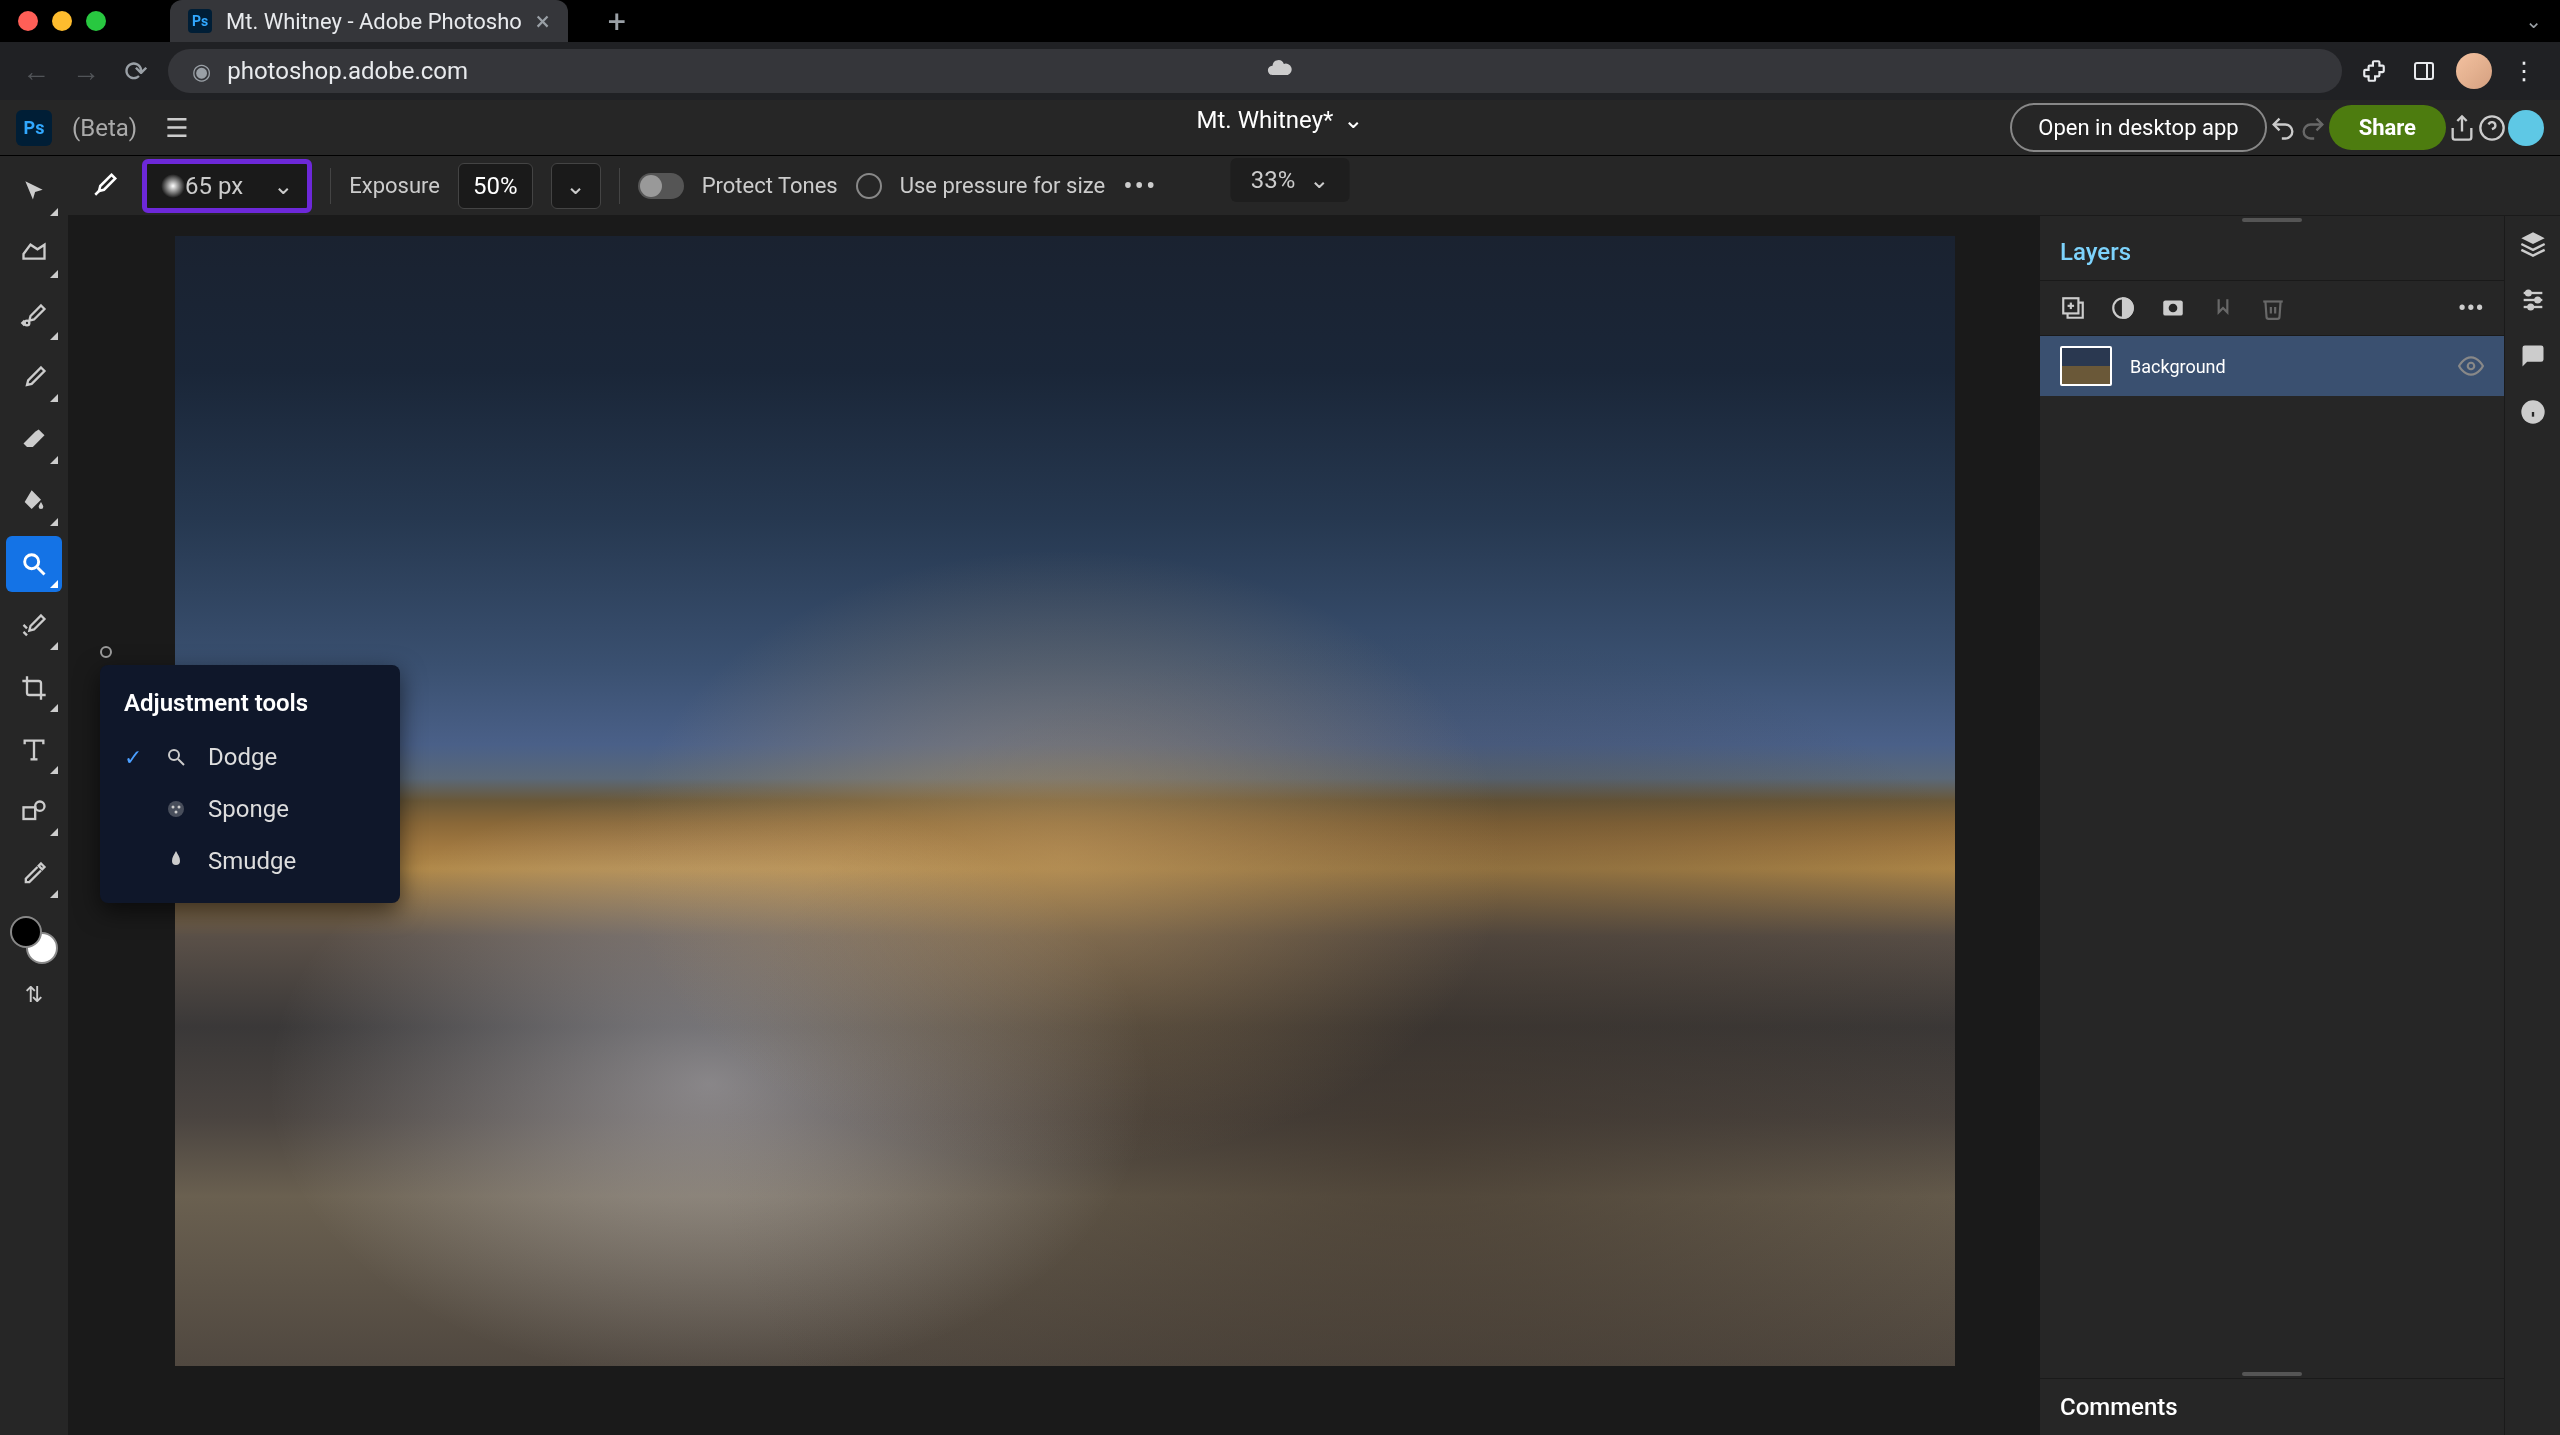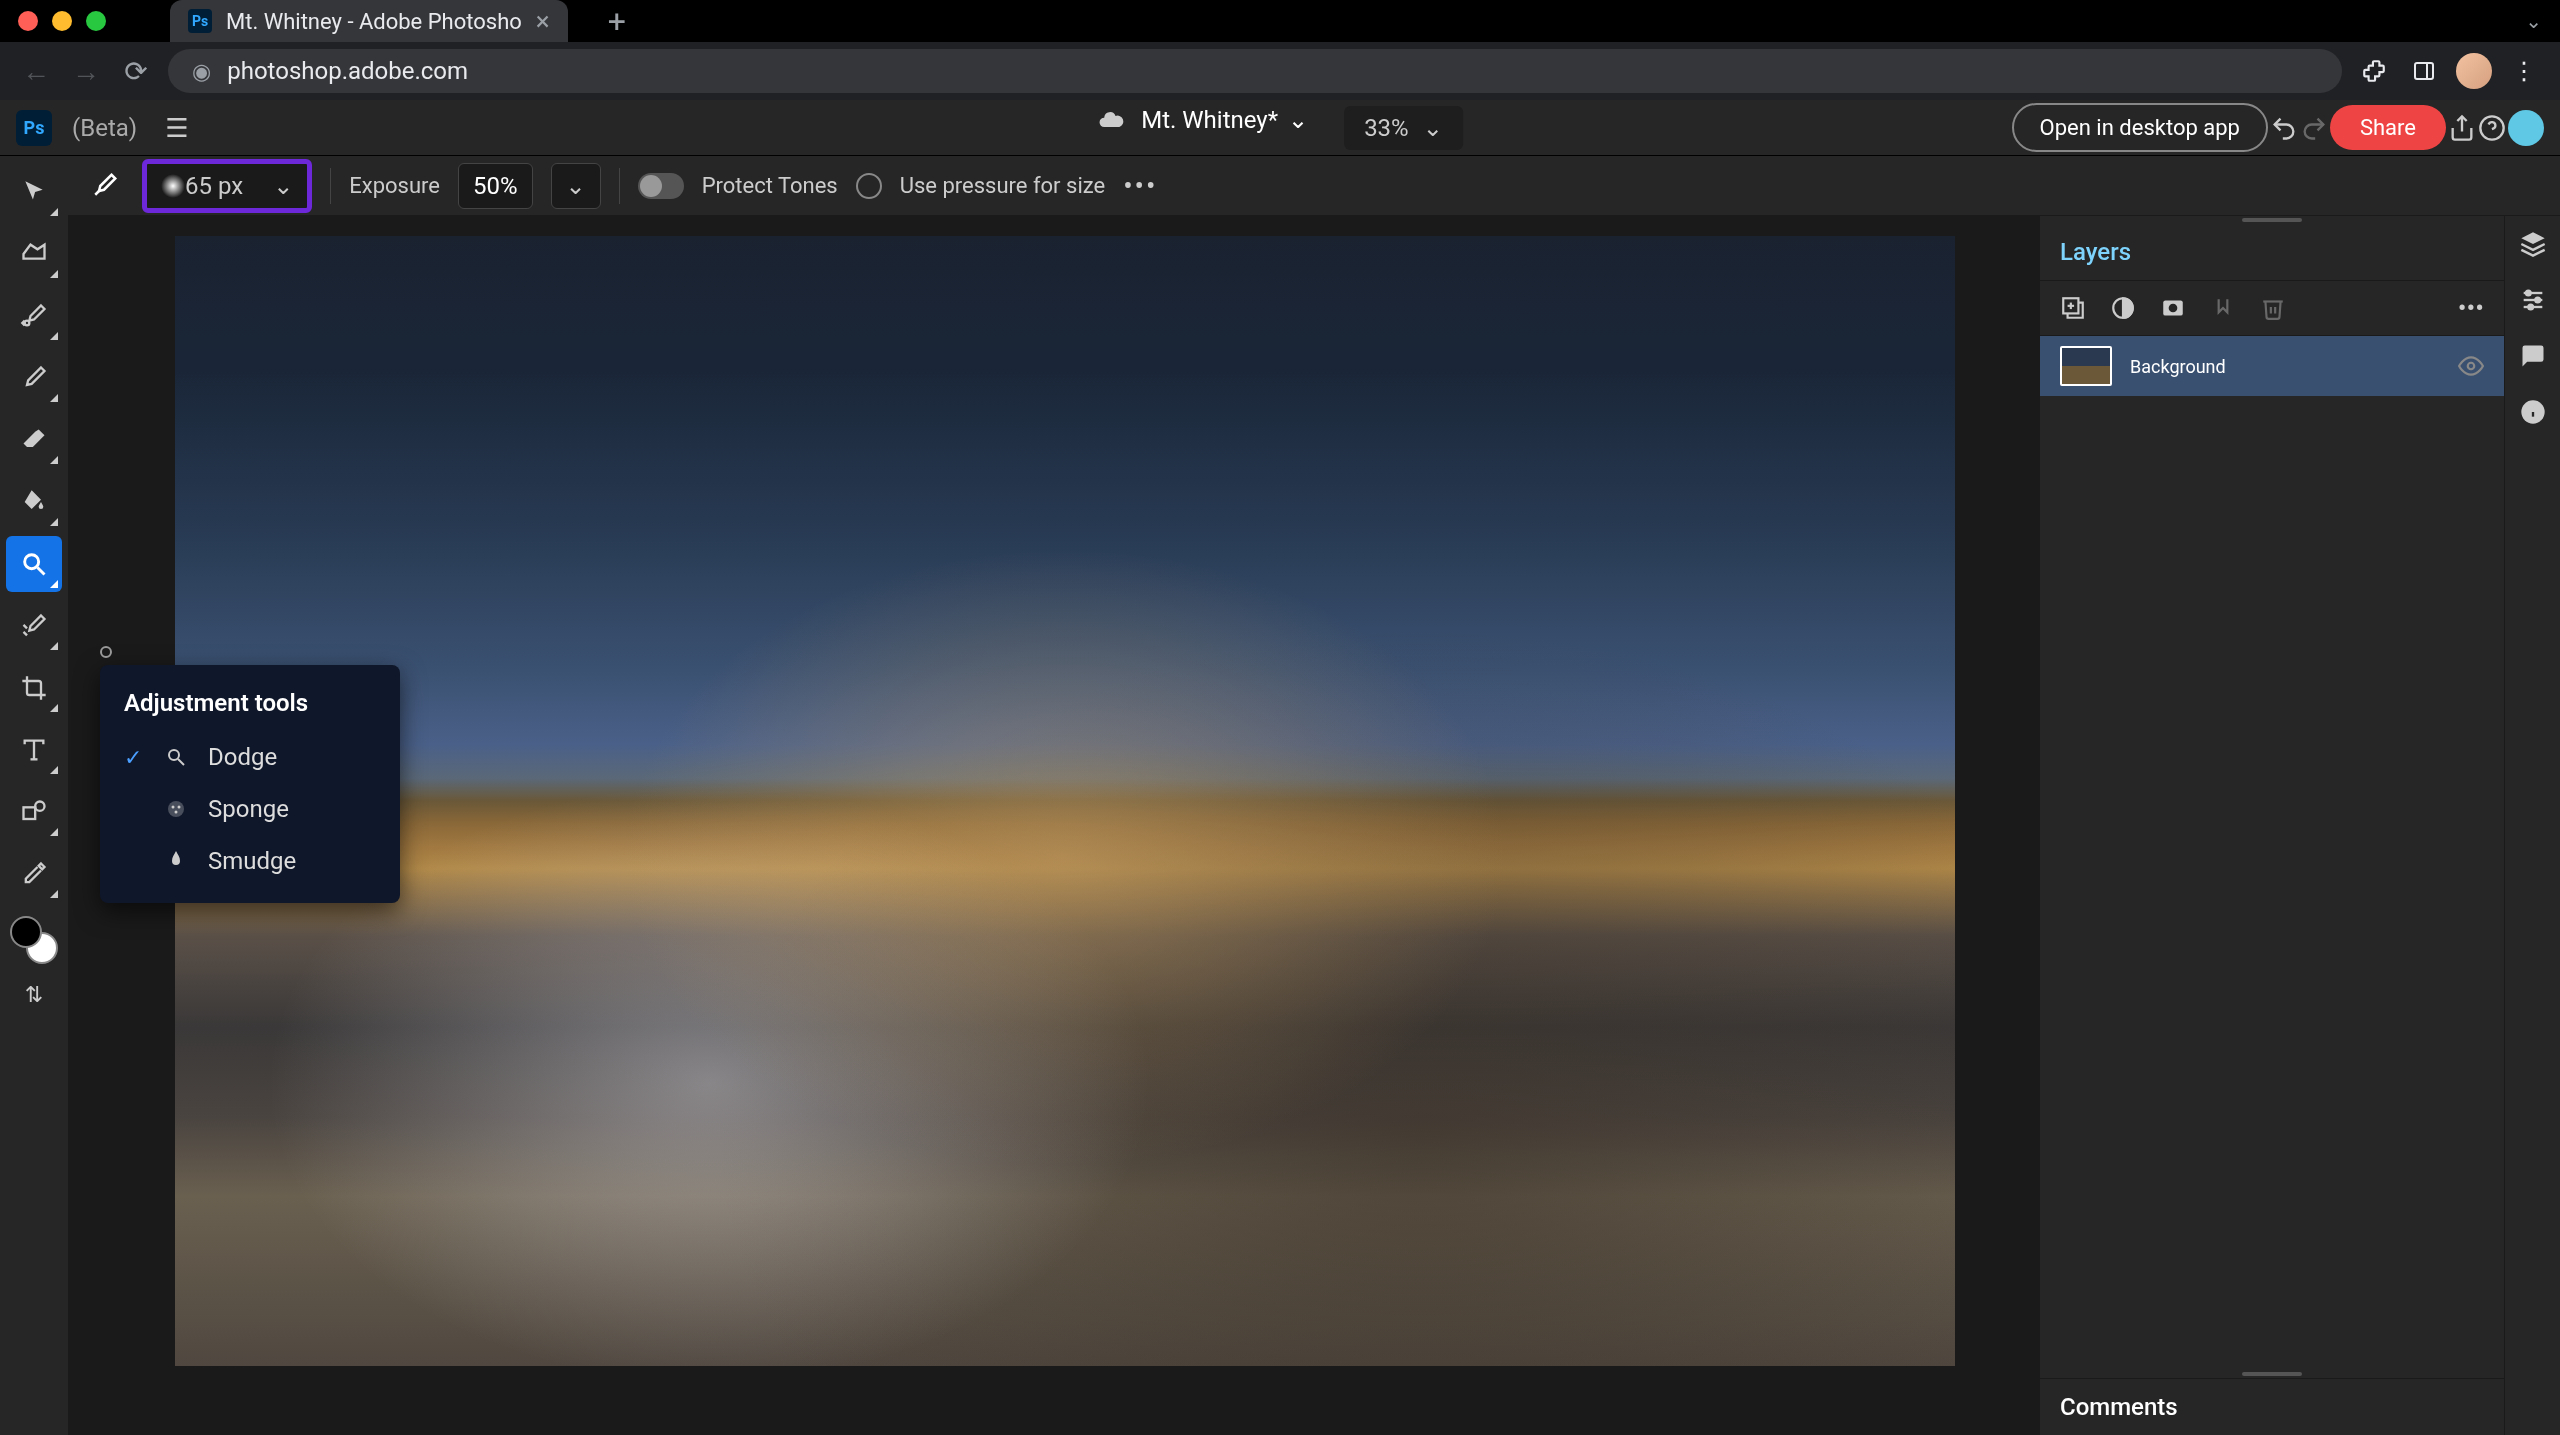--- a/index.html
+++ b/index.html
@@ -26,27 +26,27 @@
 .url-globe { color: #9aa0a6; font-size: 22px; }
 .url-text { color: #e8eaed; font-size: 24px; }
 .ext-icon { width: 36px; height: 36px; display: flex; align-items: center; justify-content: center; color: #e8eaed; font-size: 24px; }
 .avatar-small { width: 36px; height: 36px; border-radius: 50%; background: linear-gradient(135deg, #f4c2a0, #d4a080); }
 
 
 .ps-appbar { height: 56px; background: #262626; display: flex; align-items: center; padding: 0 16px; gap: 20px; border-bottom: 1px solid #000; }
 .ps-logo { width: 36px; height: 36px; background: #001e36; border-radius: 6px; display: flex; align-items: center; justify-content: center; color: #31a8ff; font-weight: bold; font-size: 18px; }
 .beta-label { color: #aaa; font-size: 24px; }
 .hamburger { color: #ccc; font-size: 26px; cursor: pointer; padding: 0 8px; }
-.ps-appbar-center { position: absolute; left: 50%; transform: translateX(-50%); display: flex; align-items: flex-start; gap: 16px; }
+.ps-appbar-center { position: absolute; left: 50%; transform: translateX(-50%); display: flex; align-items: center; gap: 24px; flex-direction: column; }
 .cloud-icon { color: #ccc; font-size: 26px; }
 .doc-title { color: #fff; font-size: 24px; display: flex; align-items: center; gap: 10px; cursor: pointer; }
 .zoom-selector { background: #1e1e1e; padding: 8px 20px; border-radius: 6px; display: flex; align-items: center; gap: 14px; color: #ccc; margin-left: 20px; cursor: pointer; }
 .ps-appbar-right { margin-left: auto; display: flex; align-items: center; gap: 2px; }
 .desktop-btn { border: 2px solid #888; border-radius: 28px; padding: 10px 26px; color: #fff; font-size: 22px; cursor: pointer; }
-.share-btn { background: #ef4444; border-radius: 28px; padding: 10px 30px; color: #fff; font-size: 22px; cursor: pointer; font-weight: 400; }
+.share-btn { background: #4d7c0f; border-radius: 28px; padding: 10px 30px; color: #fff; font-size: 22px; cursor: pointer; font-weight: 700; }
 .appbar-icon { color: #ccc; font-size: 26px; cursor: pointer; }
 .user-avatar { width: 36px; height: 36px; border-radius: 50%; background: #5ec8e5; }
 
 
 .options-bar { height: 60px; background: #262626; display: flex; align-items: center; padding: 0 16px; gap: 18px; margin-left: 68px; border-bottom: 1px solid #1a1a1a; }
 .opt-brush-icon { width: 40px; height: 40px; display: flex; align-items: center; justify-content: center; color: #fff; font-size: 28px; }
 .brush-preview { background: #1a1a1a; border: 5px solid #6d28d9; border-radius: 6px; padding: 8px 14px; display: flex; align-items: center; gap: 0; }
 .brush-dot { width: 24px; height: 24px; border-radius: 50%; background: radial-gradient(circle, #fff 0%, rgba(255,255,255,0) 70%); }
 .divider-v { width: 1px; height: 36px; background: #444; }
 .opt-label { color: #ccc; font-size: 22px; }

